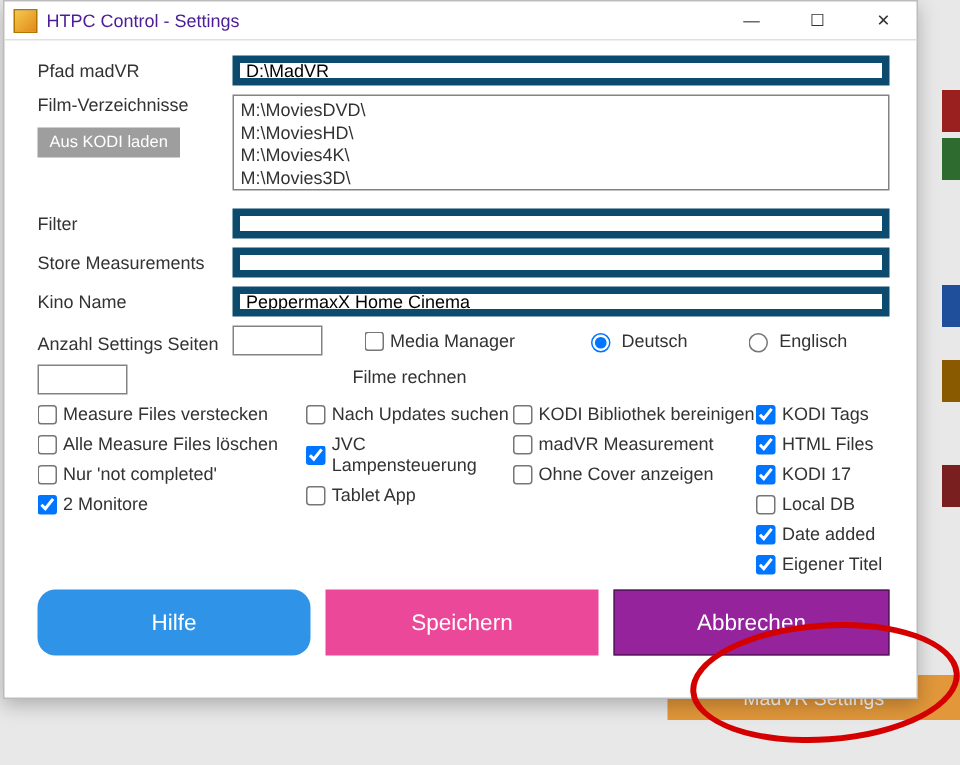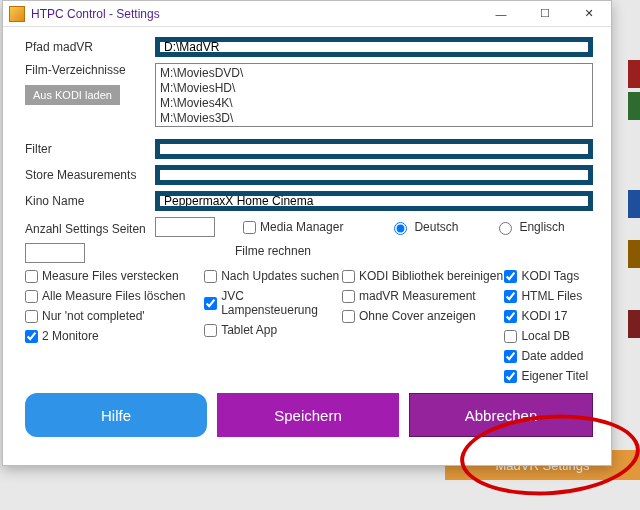--- a/index.html
+++ b/index.html
@@ -19,21 +19,21 @@
   .btn-grey.small { padding:4px 8px; font-size:11px; }
   .smallinput { width:60px; border:1px solid #838383; height:20px; padding:2px 4px; font-size:12px; }
   .cb { display:inline-flex; align-items:center; gap:4px; font-size:12px; margin-bottom:6px; cursor:pointer; }
   .cb input { width:13px; height:13px; margin:0; }
   .radio { display:inline-flex; align-items:center; gap:4px; font-size:12px; cursor:pointer; }
   .grid2 { display:flex; gap:0; }
   .col { display:flex; flex-direction:column; }
   .bigbtns { display:flex; gap:10px; margin-top:4px; }
   .bigbtn { flex:1; height:44px; display:flex; align-items:center; justify-content:center; color:#fff; font-size:15px; cursor:pointer; }
   .bigbtn.blue { background:#2f94e8;border-radius:12px; }
-  .bigbtn.orange { background:#a21caf; }
+  .bigbtn.orange { background:#ec4899; }
   .bigbtn.purple { background:#94239c; border:1px solid #5d1563; }
   .bottom { display:flex; gap:6px; margin-top:10px; }
   .bottom .btn-grey { flex:0 0 auto; padding:7px 10px; font-size:12px; }
   .oval { position:absolute; left:460px; top:415px; width:180px; height:80px; border:4px solid #d40000; border-radius:50%; transform:rotate(-4deg); pointer-events:none; }
   .section-head { font-size:12px; margin:0 0 4px 0; }
 </style>
 </head>
 <body>
 
 <div class="bg-strip" style="top:60px;background:#9a1f1f"></div>

